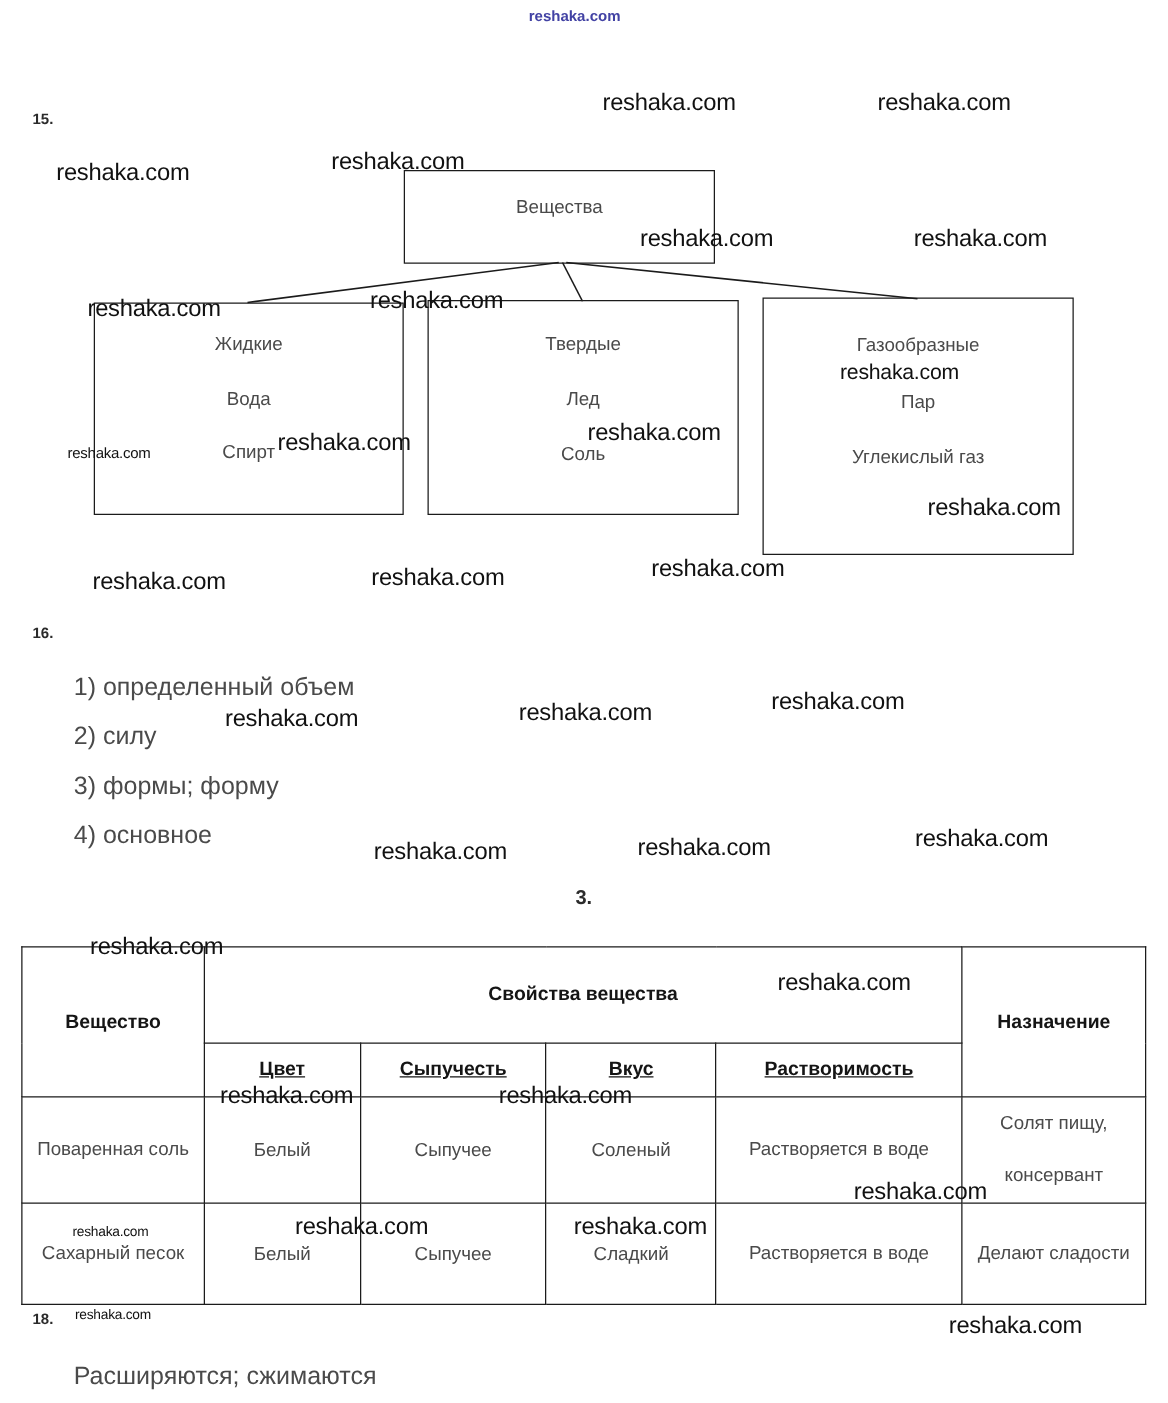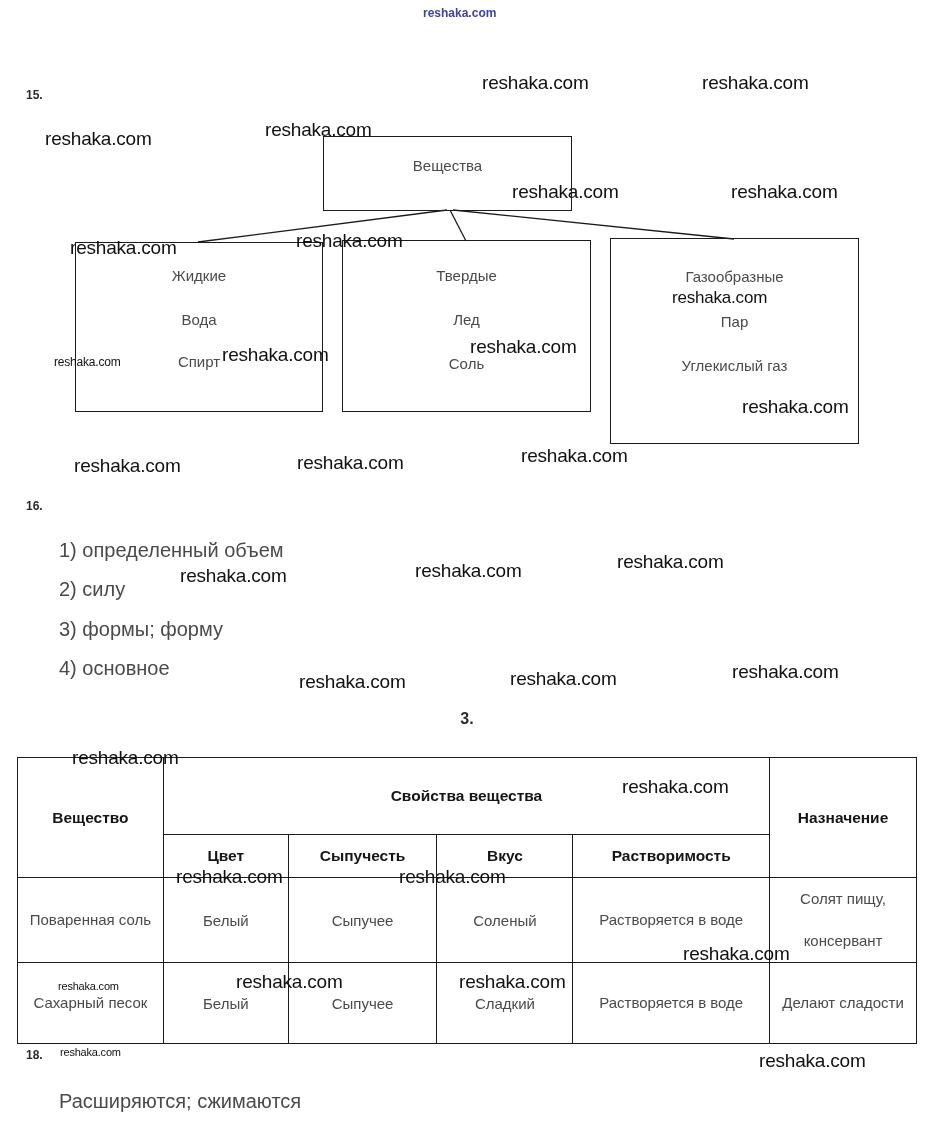--- a/index.html
+++ b/index.html
@@ -116,21 +116,21 @@
   }
   #props-table th {
     font-weight: 700;
     color: #151515;
     font-size: 15.5px;
   }
   .cell-two-line {
     line-height: 42px;
   }
   .h-main { height: 76px; }
-  .h-sub  { height: 42px; }
+  .h-sub  { height: 42px; text-decoration: underline; }
   .h-row  { height: 80px; }
 </style>
 </head>
 <body>
 
 <div id="page">
 
   <svg id="diagram" viewBox="0 0 934 1122" xmlns="http://www.w3.org/2000/svg">
     <line x1="447" y1="210" x2="198" y2="242" stroke="#1b1b1b" stroke-width="1.3"></line>
     <line x1="450" y1="210" x2="466" y2="241" stroke="#1b1b1b" stroke-width="1.3"></line>

